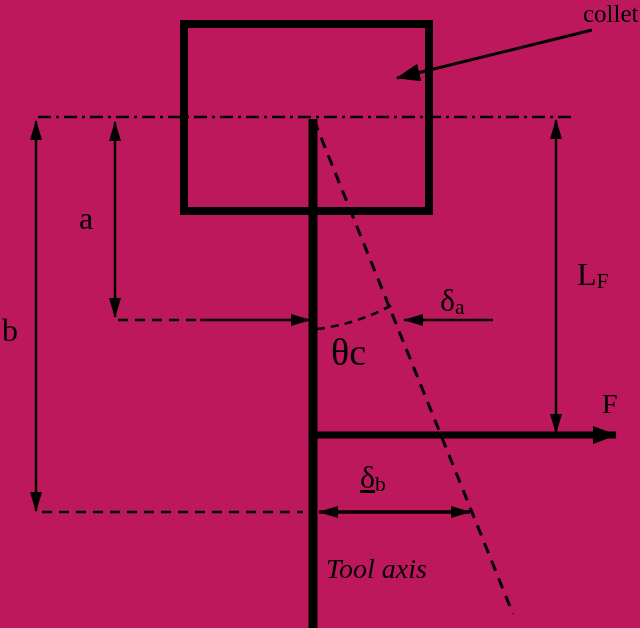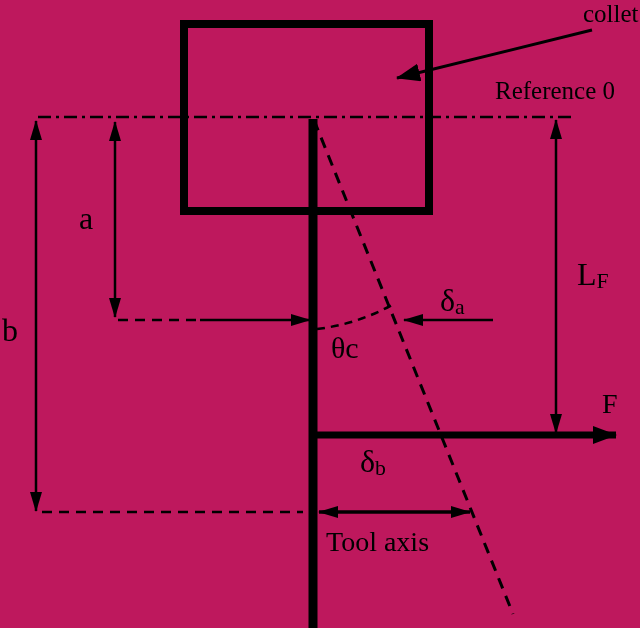--- a/index.html
+++ b/index.html
@@ -18,21 +18,21 @@
     white-space:nowrap;
     color:#000;
   }
   .lbl .sub{
     font-size:0.68em;
     vertical-align:-0.16em;
   }
   .t25{font-size:25px;}
   .t28{font-size:28px;}
   .t32{font-size:32px;}
-  .t34{font-size:30px;}
+  .t34{font-size:38px;}
 </style>
 </head>
 <body>
 
 <div class="fig" style="background: #be185d; color: rgb(0, 0, 0);">
 
   <svg width="640" height="628" viewBox="0 0 640 628">
     <defs>
 
       <marker id="ahDim" markerUnits="userSpaceOnUse" markerWidth="22" markerHeight="13" refX="19" refY="6" orient="auto-start-reverse">
@@ -69,37 +69,36 @@
 
     <path d="M42,512 H303" stroke="#000" stroke-width="2.5" stroke-dasharray="10 7" fill="none"></path>
 
     <path d="M319,512 L470,512" stroke="#000" stroke-width="3.5" fill="none" marker-start="url(#ahDim)" marker-end="url(#ahDim)"></path>
 
     <path d="M592,30 L397,78" stroke="#000" stroke-width="3" fill="none" marker-end="url(#ahBig)"></path>
   </svg>
 
   <div class="lbl t25" style="left:583px;top:1px;">collet</div>
 
-  <div class="lbl t25" style="left:495px;top:78px;">Reference 0</div>
 
   <div class="lbl t32" style="left:79px;top:202px;">a</div>
 
   <div class="lbl t32" style="left:2px;top:314px;">b</div>
 
   <div class="lbl t32" style="left:577px;top:258px;">
     <span>L</span><span class="sub">F</span>
   </div>
 
   <div class="lbl t32" style="left:440px;top:284px;">
     <span>δ</span><span class="sub">a</span>
   </div>
 
   <div class="lbl t34" style="left:331px;top:333px;">θc</div>
 
   <div class="lbl t28" style="left:602px;top:390px;">F</div>
 
-  <div class="lbl t32" style="left:360px;top:445px;">
+  <div class="lbl t32" style="left:360px;top:461px;text-decoration:underline;">
     <span>δ</span><span class="sub">b</span>
   </div>
 
-  <div class="lbl t28" style="left:326px;top:528px;">Tool axis</div>
+  <div class="lbl t28" style="left:326px;top:555px;font-style:italic;">Tool axis</div>
 
 </div>
 
 </body></html>

